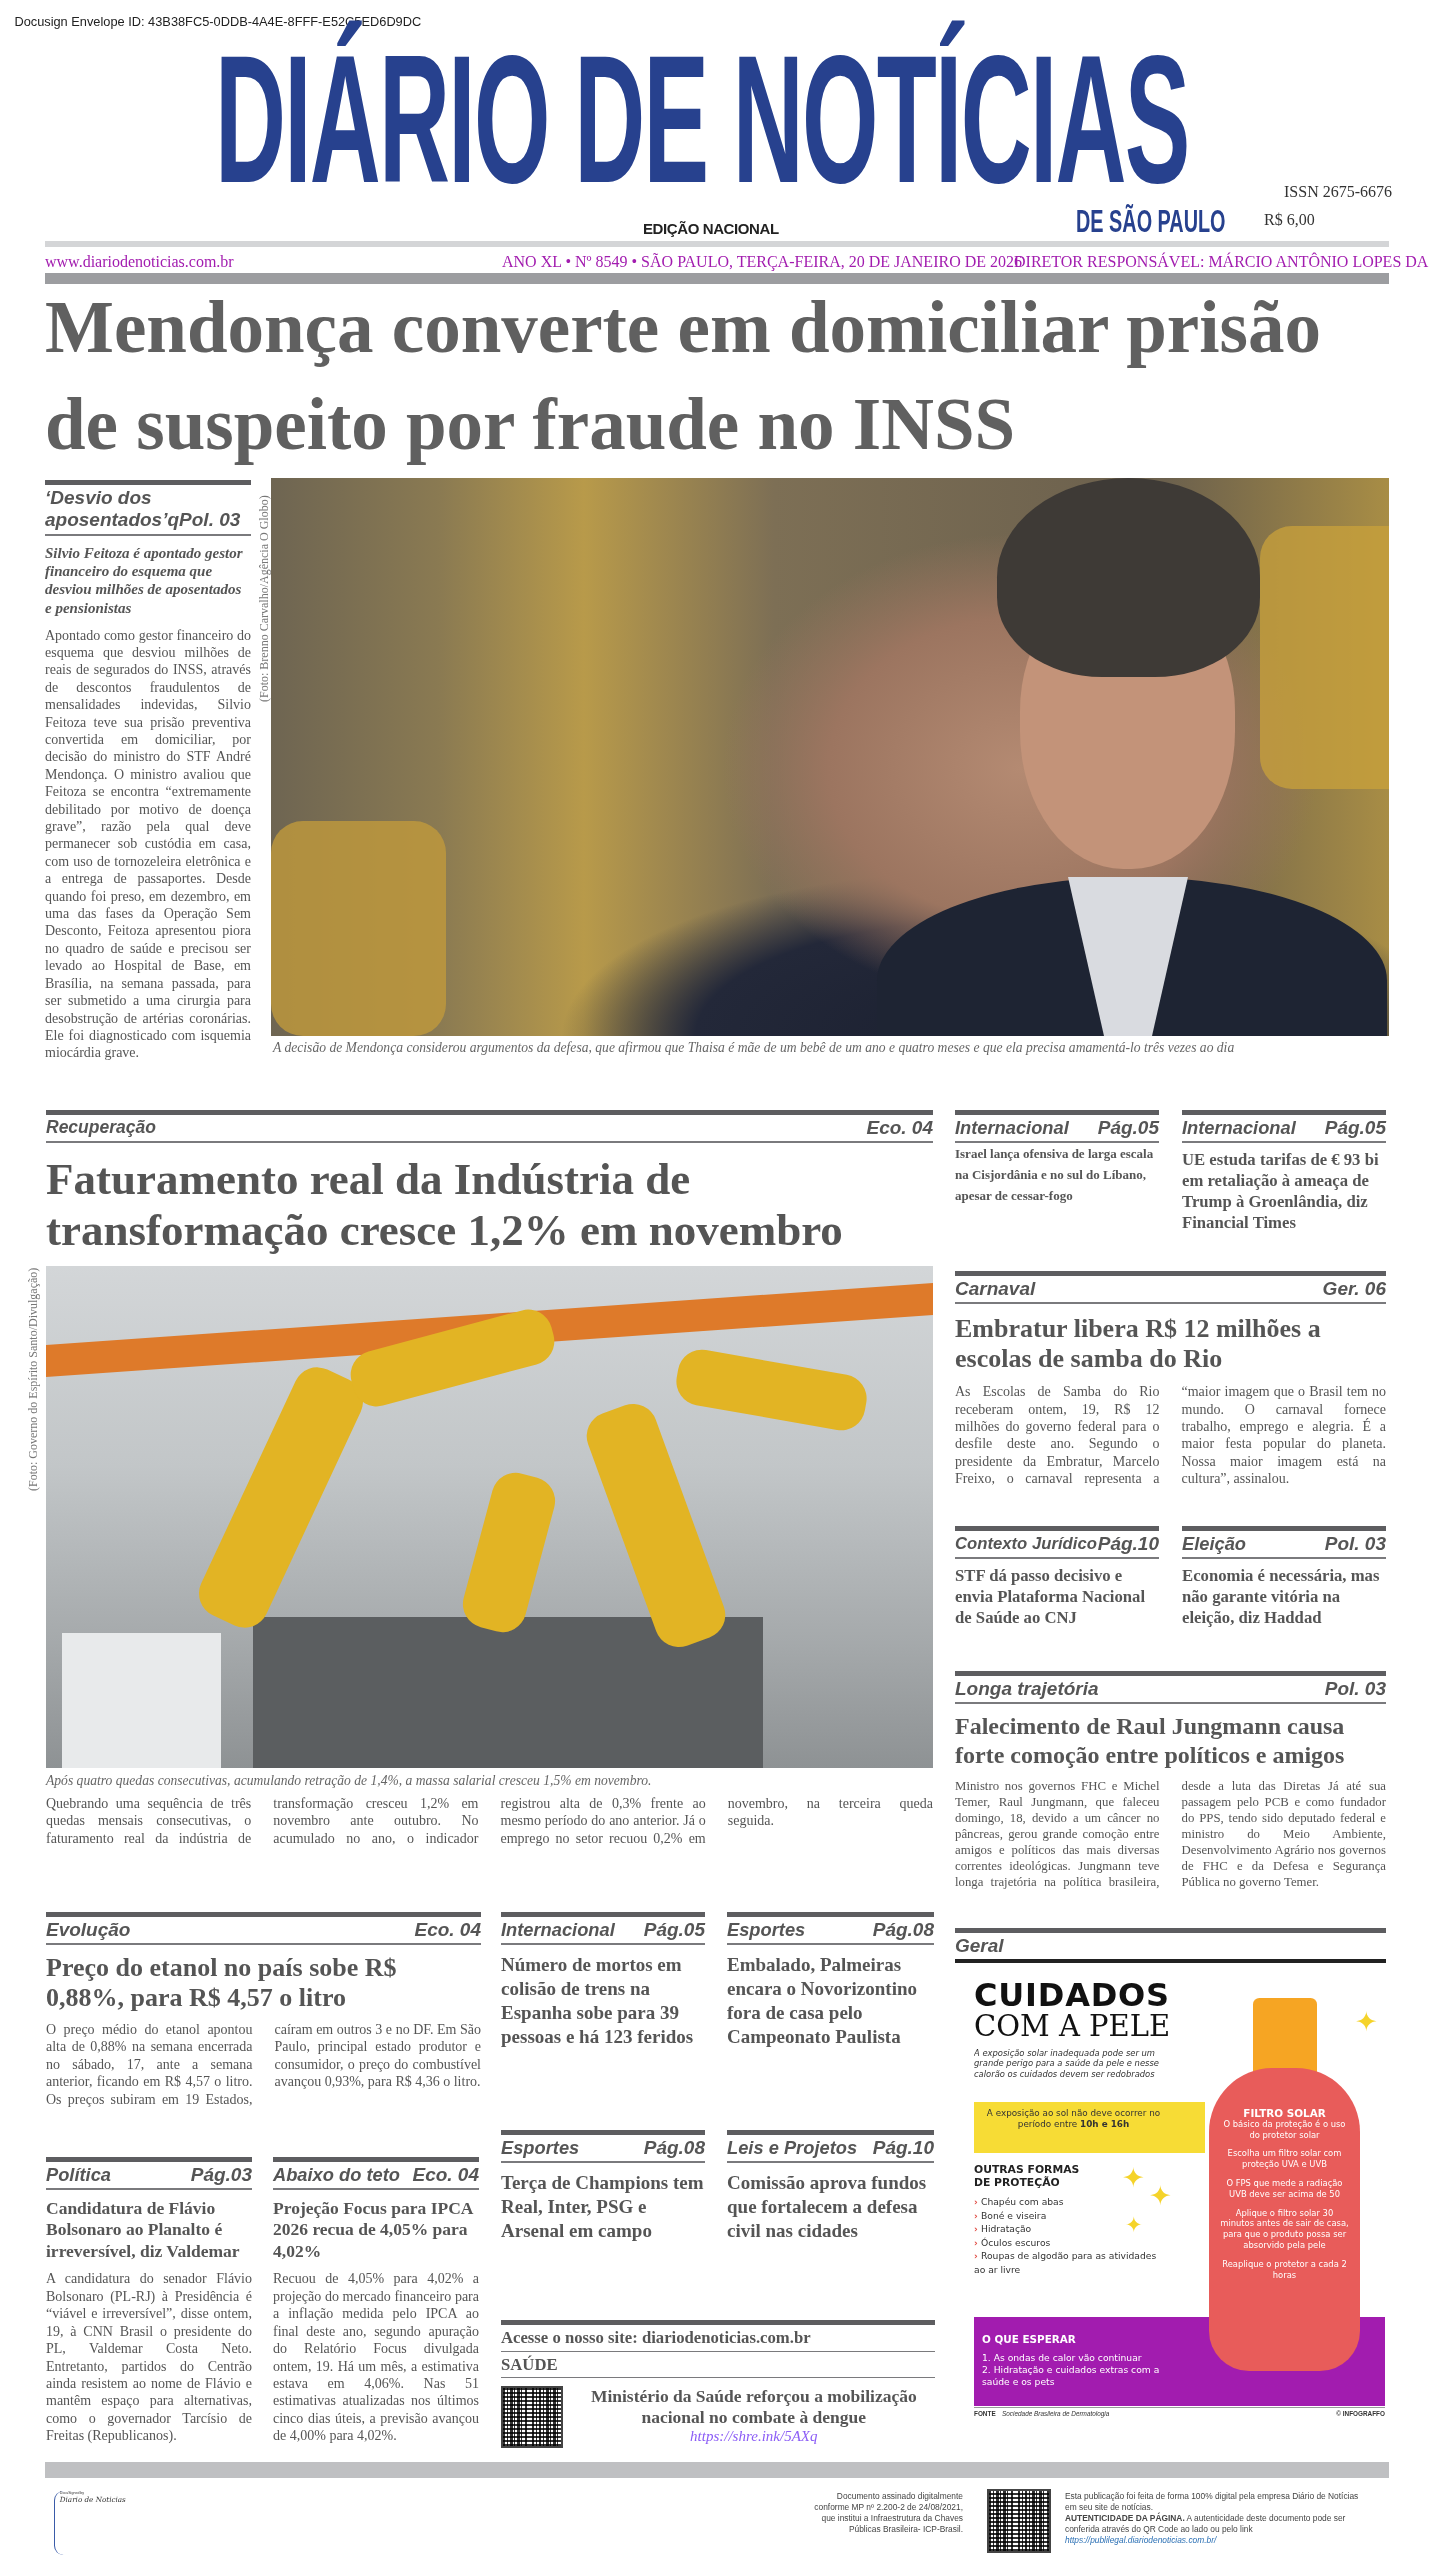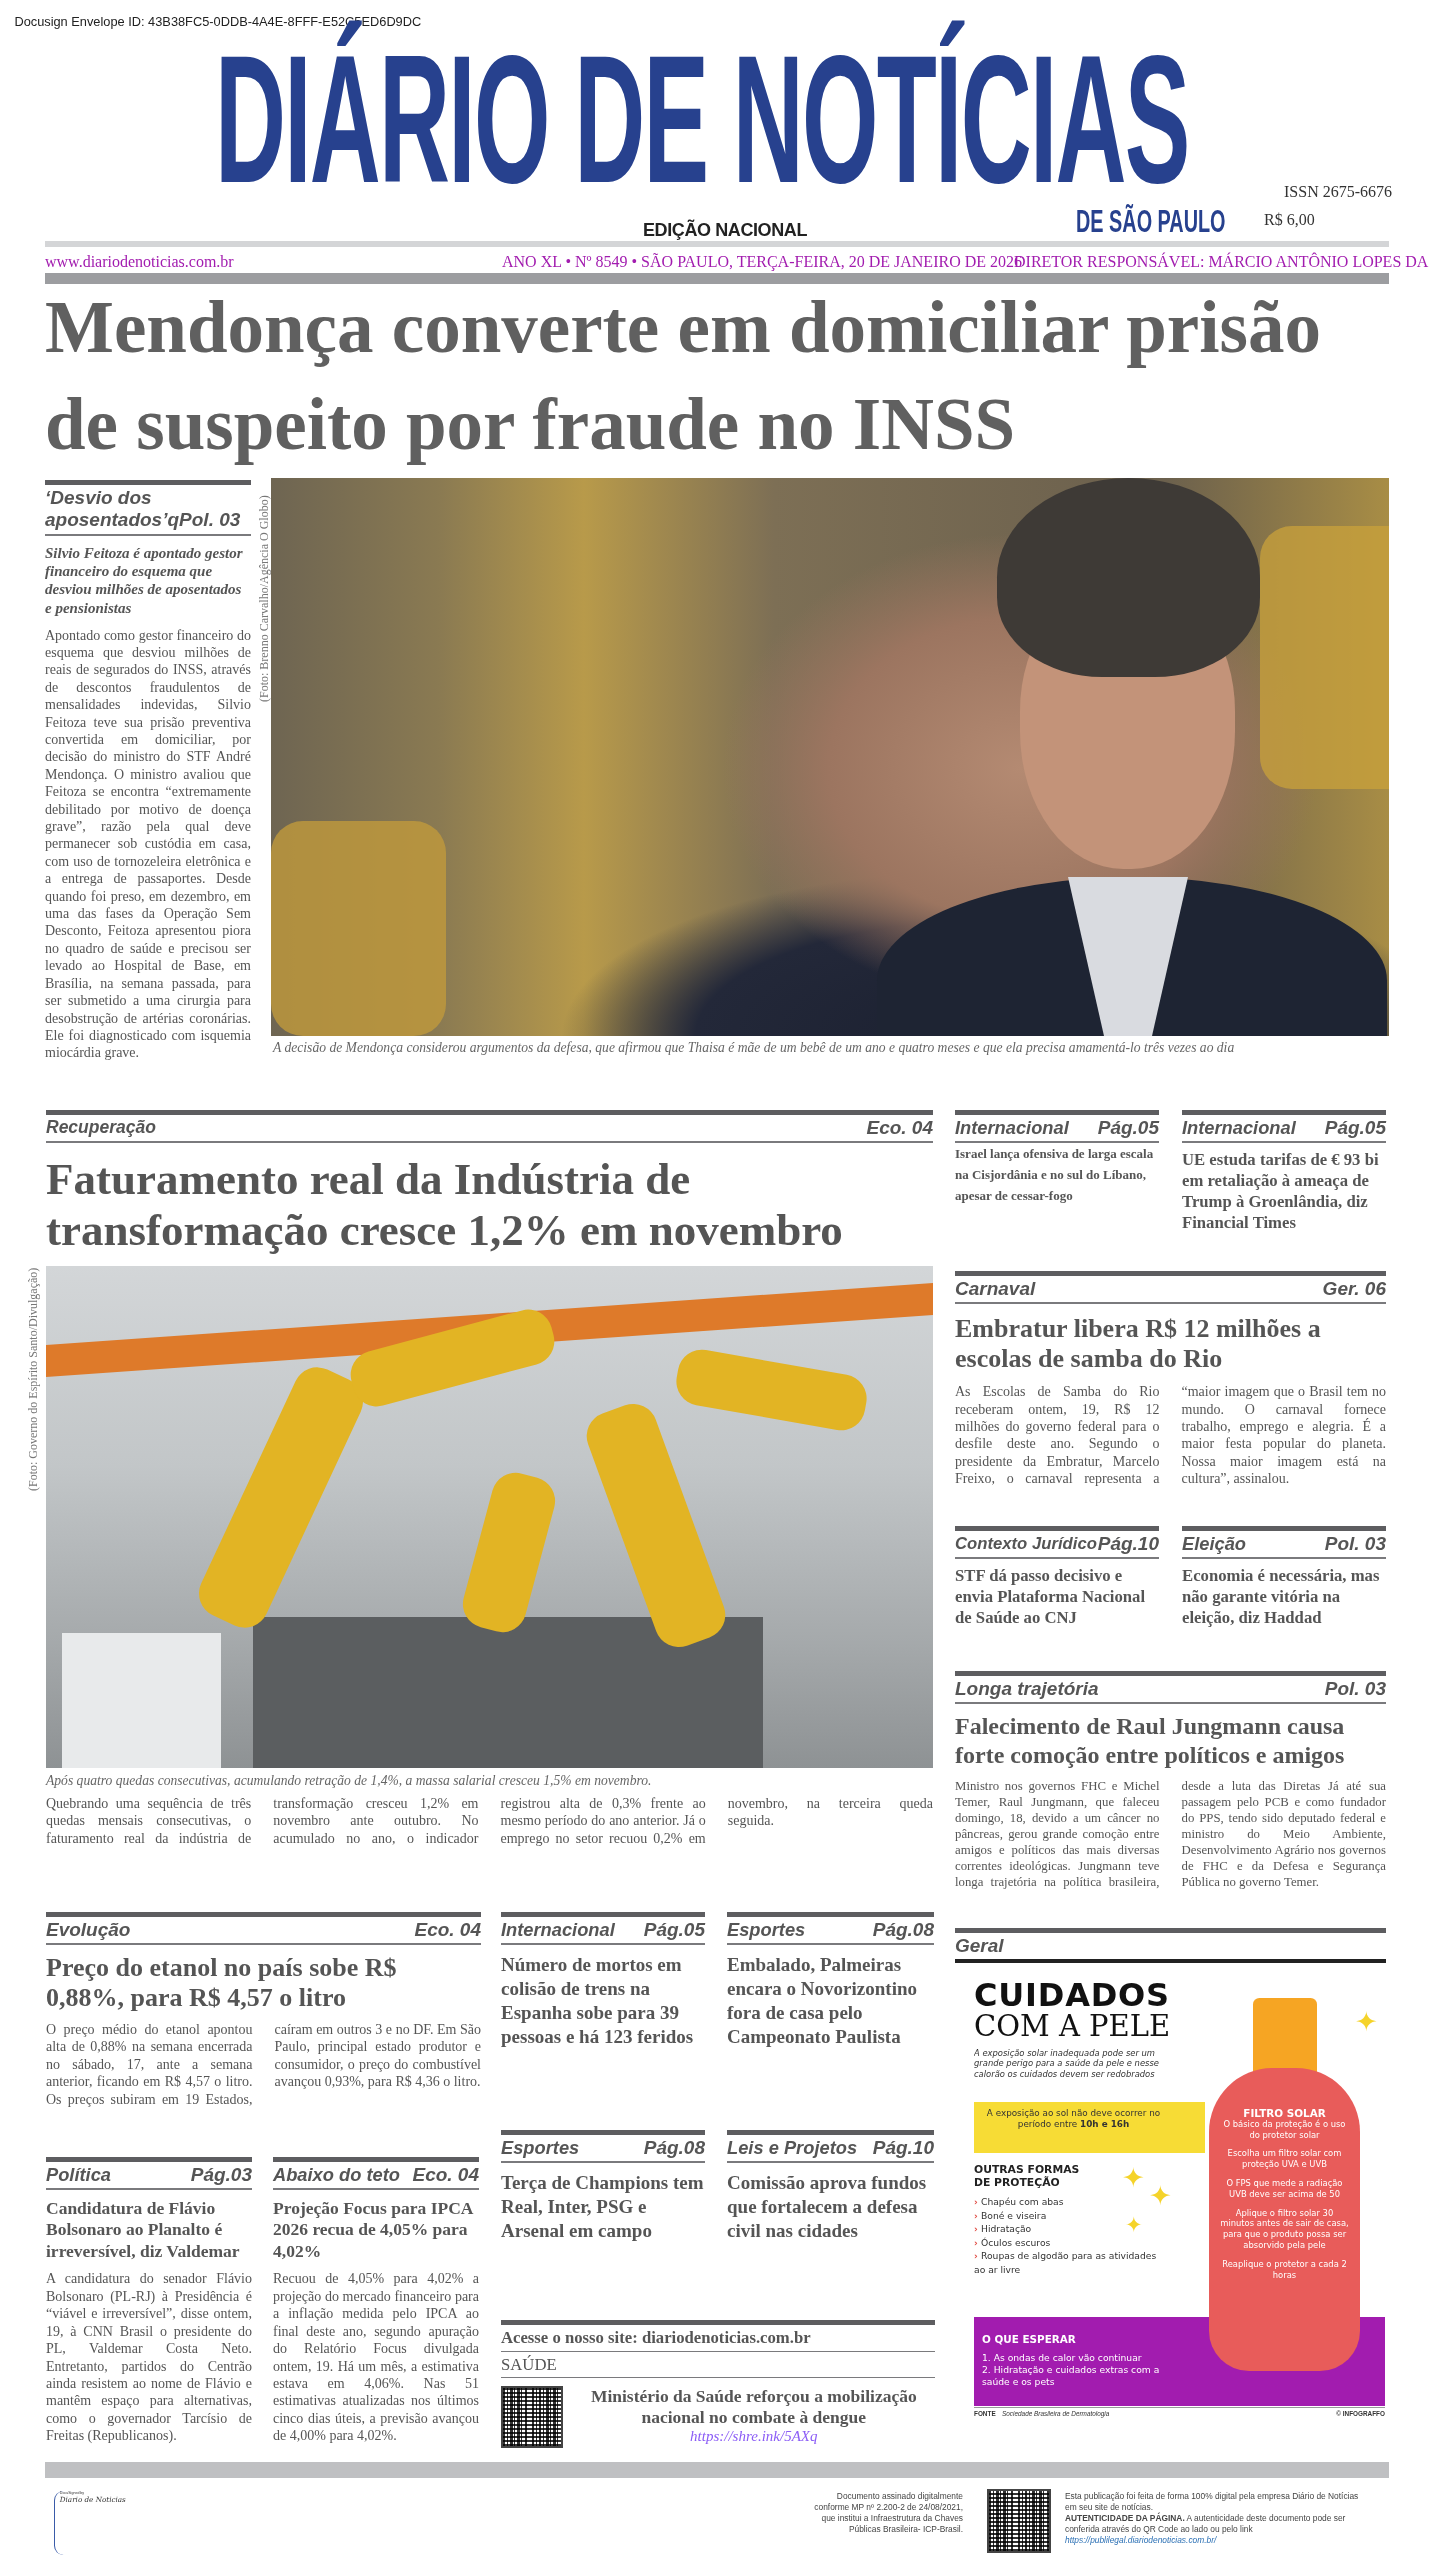--- a/index.html
+++ b/index.html
@@ -4,21 +4,21 @@
 <style>
   * { box-sizing: border-box; margin: 0; padding: 0; }
   html, body { width: 1433px; height: 2576px; background: #ffffff; overflow: hidden; }
   body { position: relative; font-family: "Liberation Serif", serif; color: #555; }
   .abs { position: absolute; }
 
   
   .docusign { left: 14.4px; top: 14.4px; font-family: "Liberation Sans", sans-serif; font-size: 12.8px; color: #222; }
   .masthead { left: 215px; top: 40px; width: 1005px; height: 191px; font-family: "Liberation Sans", sans-serif; font-weight: 700; color: #27418e; font-size: 182px; line-height: 159px; letter-spacing: -3.2px; transform: scaleX(0.54); transform-origin: left top; white-space: nowrap; }
   .mast-sub { left: 1076px; top: 203px; font-family: "Liberation Sans", sans-serif; font-weight: 700; color: #27418e; font-size: 32px; transform: scaleX(0.62); transform-origin: left top; white-space: nowrap; }
-  .edition { left: 643px; top: 220px; font-family: "Liberation Sans", sans-serif; font-weight: 700; font-size: 18px; color: #222; letter-spacing: -0.4px; }
+  .edition { left: 643px; top: 220px; font-family: "Liberation Sans", sans-serif; font-weight: 700; font-size: 15px; color: #222; letter-spacing: -0.4px; }
   .issn { left: 1284px; top: 183px; font-size: 16px; color: #333; }
   .price { left: 1264px; top: 211px; font-size: 16px; color: #333; }
   .bar-light { background: #d4d5d7; height: 6.4px; }
   .bar-dark { background: #9c9da0; height: 11px; }
   .meta { top: 253px; font-size: 16px; color: #a21caf; white-space: nowrap; }
 
   
   .main-headline { left: 45px; top: 279px; width: 1355px; font-weight: 700; font-size: 73px; line-height: 97px; color: #606060; }
 
   
@@ -242,21 +242,21 @@
   <div class="sect small">
       <span class="name">Abaixo do teto</span>
       <span class="page">Eco. 04</span>
     </div>
   <h3 class="hl" style="font-size:17.5px;line-height:21.5px;margin-top:8px;">Projeção Focus para IPCA 2026 recua de 4,05% para 4,02%</h3>
   <div class="body-text" style="margin-top:8px;">Recuou de 4,05% para 4,02% a projeção do mercado financeiro para a inflação medida pelo IPCA ao final deste ano, segundo apuração do Relatório Focus divulgada ontem, 19. Há um mês, a estimativa estava em 4,06%. Nas 51 estimativas atualizadas nos últimos cinco dias úteis, a previsão avançou de 4,00% para 4,02%.</div>
 </div>
 
 <div class="abs" style="left:501px;top:2320px;width:434px;">
   <div style="border-top:5.6px solid #5d5d60;border-bottom:1.6px solid #7a7a7d;padding:3.2px 0 2.4px;font-weight:700;font-size:16.7px;color:#555;">Acesse o nosso site: diariodenoticias.com.br</div>
-  <div style="border-bottom:1.6px solid #7a7a7d;padding:3.2px 0 2.4px;font-weight:400;font-size:16.7px;color:#555;">SAÚDE</div>
+  <div style="border-bottom:1.6px solid #7a7a7d;padding:3.2px 0 2.4px;font-weight:700;font-size:16.7px;color:#555;">SAÚDE</div>
   <div style="display:flex;margin-top:8px;gap:9.6px;">
     <div class="qr" style="width:62px;height:62px;flex:none;"></div>
     <div style="text-align:center;flex:1;">
       <div class="hl" style="font-size:17.5px;line-height:21px;">Ministério da Saúde reforçou a mobilização nacional no combate à dengue</div>
       <div style="font-style:italic;font-size:15px;color:#8b5cf6;">https://shre.ink/5AXq</div>
     </div>
   </div>
 </div>
 
 <div class="abs" style="left:955px;top:1928px;width:431px;">

